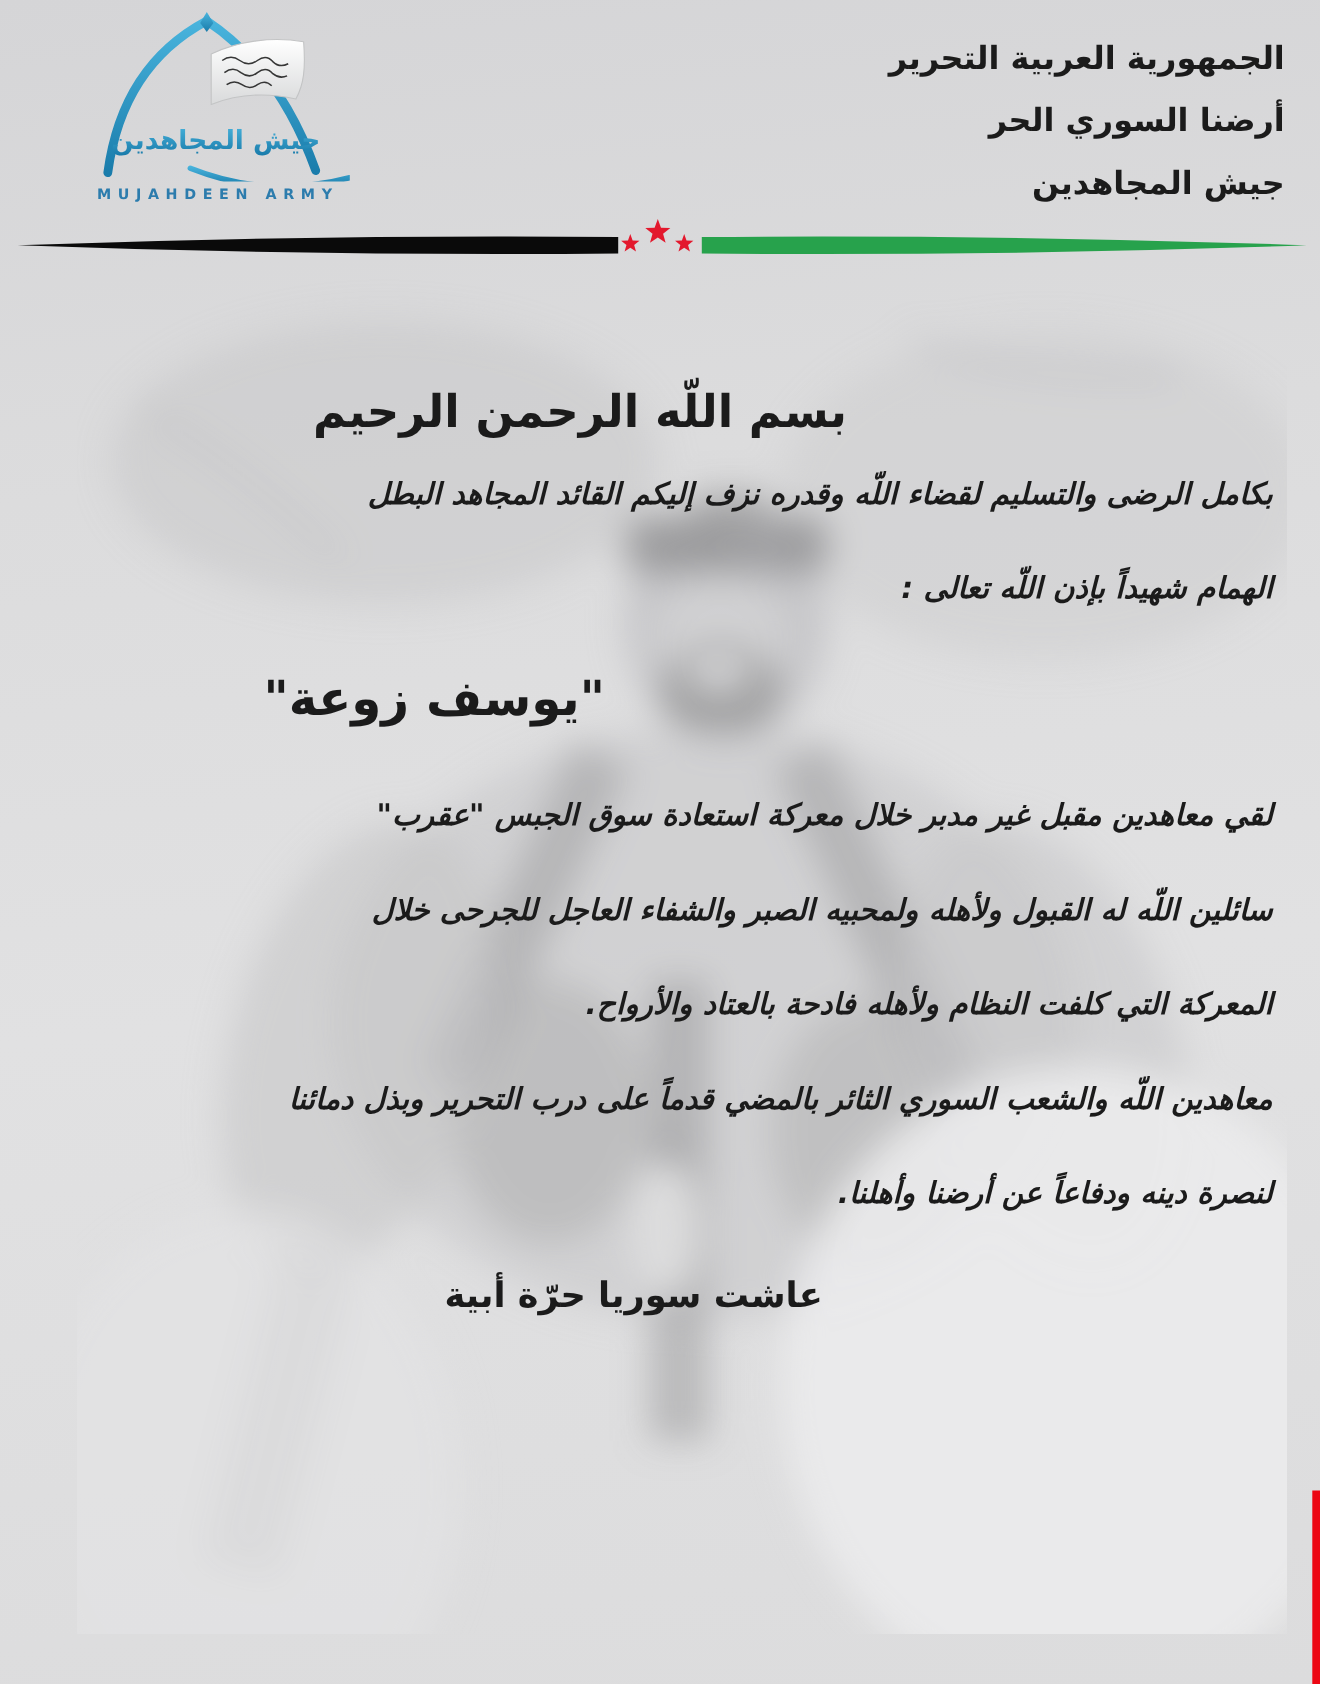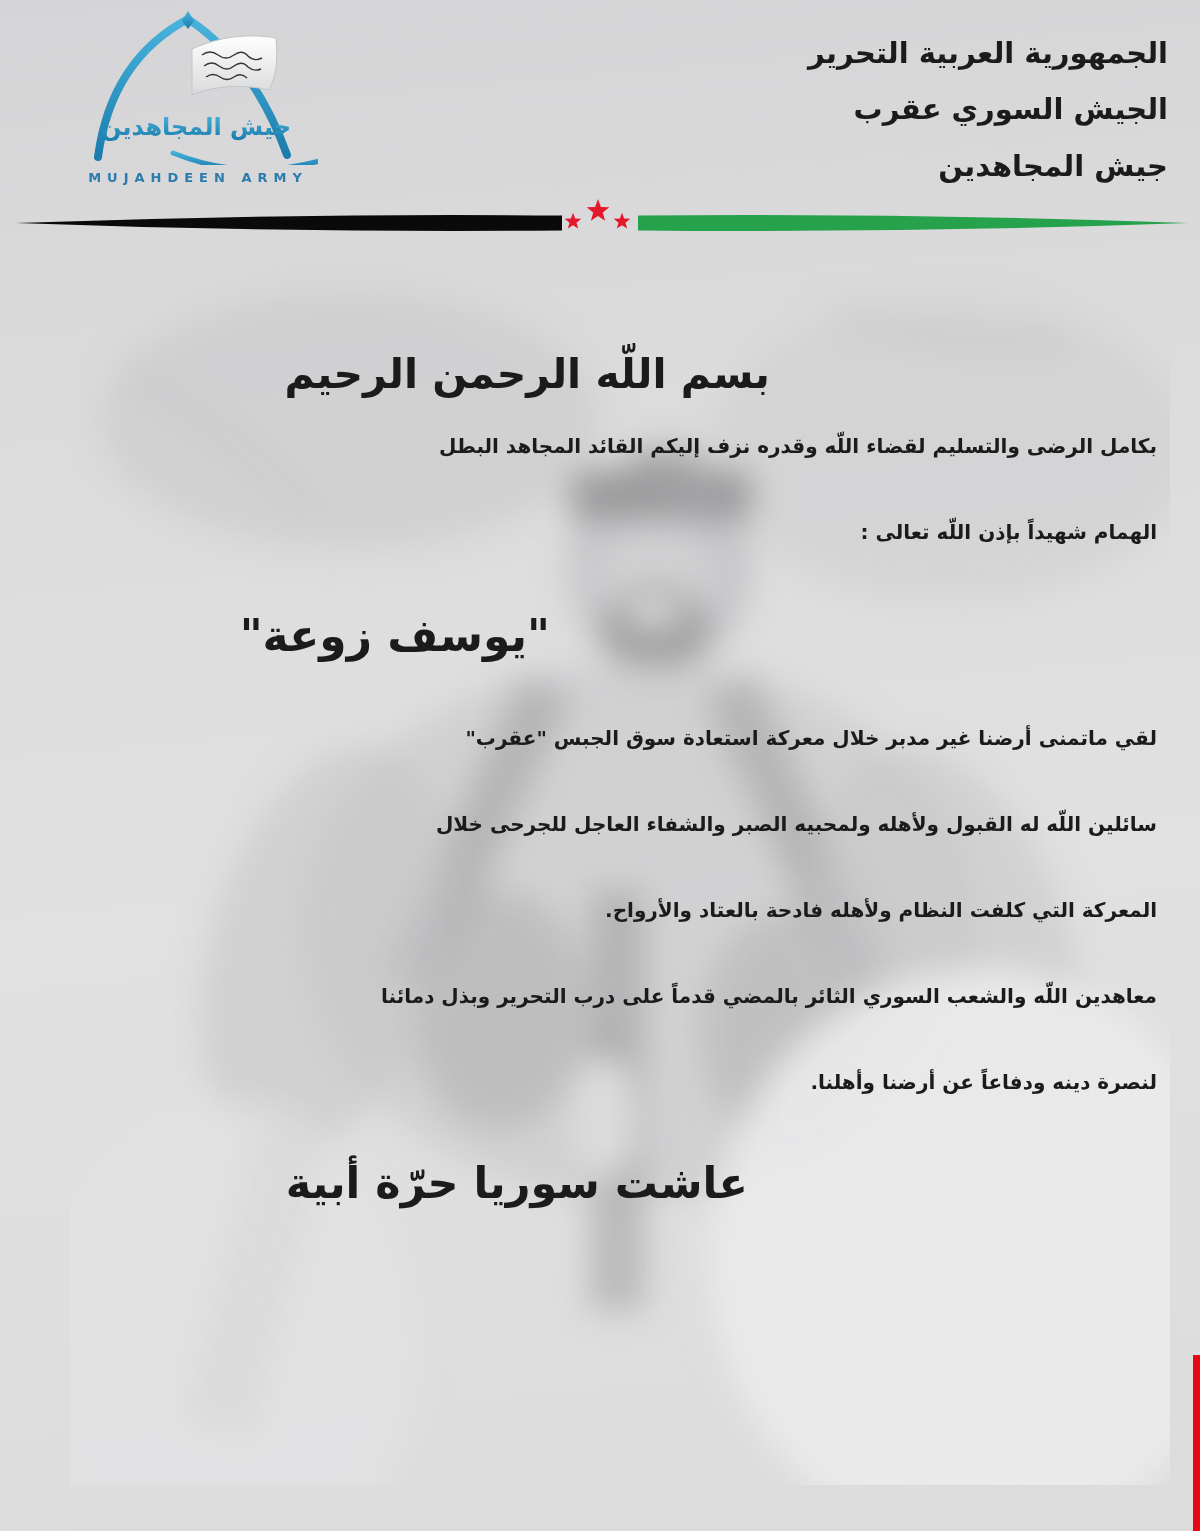--- a/index.html
+++ b/index.html
@@ -4,21 +4,21 @@
 <style>
   html,body{margin:0;padding:0;background:#b9b9b9;}
   .page{
     position:relative;width:1200px;height:1531px;margin:0 auto;overflow:hidden;
     background:linear-gradient(175deg,#d5d5d7 0%,#dcdcdd 28%,#e1e1e2 58%,#dcdcdd 100%);
     font-family:"DejaVu Sans",sans-serif;
   }
   .abs{position:absolute;}
   .ar{direction:rtl;white-space:nowrap;font-weight:bold;color:var(--text-dark,#1b1b1b);}
   .hdr-line{right:32px;font-size:29px;letter-spacing:0;}
-  .body-line{right:43px;font-size:20px;}
+  .body-line{right:43px;font-size:27px;font-style:italic;}
   .logo-en{
     left:78px;top:170px;width:240px;text-align:center;
     font-size:13px;font-weight:bold;letter-spacing:6px;color:#2c7cad;white-space:nowrap;
   }
   .footer-bar{left:0;right:0;top:1484px;height:47px;background:var(--footer-gray,#9a9a9a);}
   .footer-date{left:25px;top:5px;font-size:29px;color:#ffffff;}
   .accent-stripe{right:0;top:1355px;width:7px;height:176px;background:var(--accent-red,#ec0613);z-index:5;}
   svg{display:block;}
 </style>
 </head>
@@ -86,21 +86,21 @@
         <path d="M 126 61 q 8 -6 15 0 q 8 6 15 0 q 8 -6 14 1 q 6 5 13 2"></path>
         <path d="M 128 72 q 7 -5 14 0 q 7 5 14 0 q 7 -5 13 1"></path>
       </g>
     </g>
     <text x="118" y="130" text-anchor="middle" direction="rtl" font-family="DejaVu Sans, sans-serif" font-weight="bold" font-size="24" fill="url(#blueGrad)">جيش المجاهدين</text>
   </svg>
   <div class="abs logo-en">MUJAHDEEN ARMY</div>
 
   <div>
     <div class="abs ar hdr-line" style="top:36px;">الجمهورية العربية التحرير</div>
-    <div class="abs ar hdr-line" style="top:92px;">الجيش السوري عقرب</div>
+    <div class="abs ar hdr-line" style="top:92px;">أرضنا السوري الحر</div>
     <div class="abs ar hdr-line" style="top:149px;">جيش المجاهدين</div>
   </div>
 
   <svg class="abs" style="left:0;top:0;" width="1200" height="250" viewBox="0 0 1200 250" aria-hidden="true">
     <defs>
       <g id="star-shape">
         <polygon points="0,-12 -2.9,-4 -11.4,-3.7 -4.8,1.6 -7.1,9.7 0,5 7.1,9.7 4.8,1.6 11.4,-3.7 2.9,-4"></polygon>
       </g>
     </defs>
     <path d="M 16 223 Q 290 213 562 215.5 L 562 230.5 Q 290 233 16 223 Z" fill="var(--flag-black,#0a0a0a)"></path>
@@ -108,23 +108,23 @@
     <use href="#star-shape" transform="translate(573,221.5) scale(0.73)" fill="var(--star-red,#e3182d)"></use>
     <use href="#star-shape" transform="translate(598,211)" fill="var(--star-red,#e3182d)"></use>
     <use href="#star-shape" transform="translate(622,221.5) scale(0.73)" fill="var(--star-red,#e3182d)"></use>
   </svg>
 
   <div>
     <div class="abs ar" style="top:350px;right:430px;font-size:41px;">بسم اللّه الرحمن الرحيم</div>
     <div class="abs ar body-line" style="top:434px;">بكامل الرضى والتسليم لقضاء اللّه وقدره نزف إليكم القائد المجاهد البطل</div>
     <div class="abs ar body-line" style="top:520px;">الهمام شهيداً بإذن اللّه تعالى :</div>
     <div class="abs ar" style="top:610px;right:650px;font-size:44px;">"يوسف زوعة"</div>
-    <div class="abs ar body-line" style="top:726px;">لقي ماتمنى أرضنا غير مدبر خلال معركة استعادة سوق الجبس "عقرب"</div>
+    <div class="abs ar body-line" style="top:726px;">لقي معاهدين مقبل غير مدبر خلال معركة استعادة سوق الجبس "عقرب"</div>
     <div class="abs ar body-line" style="top:812px;text-align:right;">سائلين اللّه له القبول ولأهله ولمحبيه الصبر والشفاء العاجل للجرحى خلال</div>
     <div class="abs ar body-line" style="top:898px;">المعركة التي كلفت النظام ولأهله فادحة بالعتاد والأرواح.</div>
     <div class="abs ar body-line" style="top:984px;">معاهدين اللّه والشعب السوري الثائر بالمضي قدماً على درب التحرير وبذل دمائنا</div>
     <div class="abs ar body-line" style="top:1070px;">لنصرة دينه ودفاعاً عن أرضنا وأهلنا.</div>
-    <div class="abs ar" style="top:1158px;right:452px;font-size:43px;">عاشت سوريا حرّة أبية</div>
+    <div class="abs ar" style="top:1158px;right:452px;font-size:32px;">عاشت سوريا حرّة أبية</div>
   </div>
 
   <div class="abs accent-stripe"></div>
 
 </div>
 
 </body></html>

